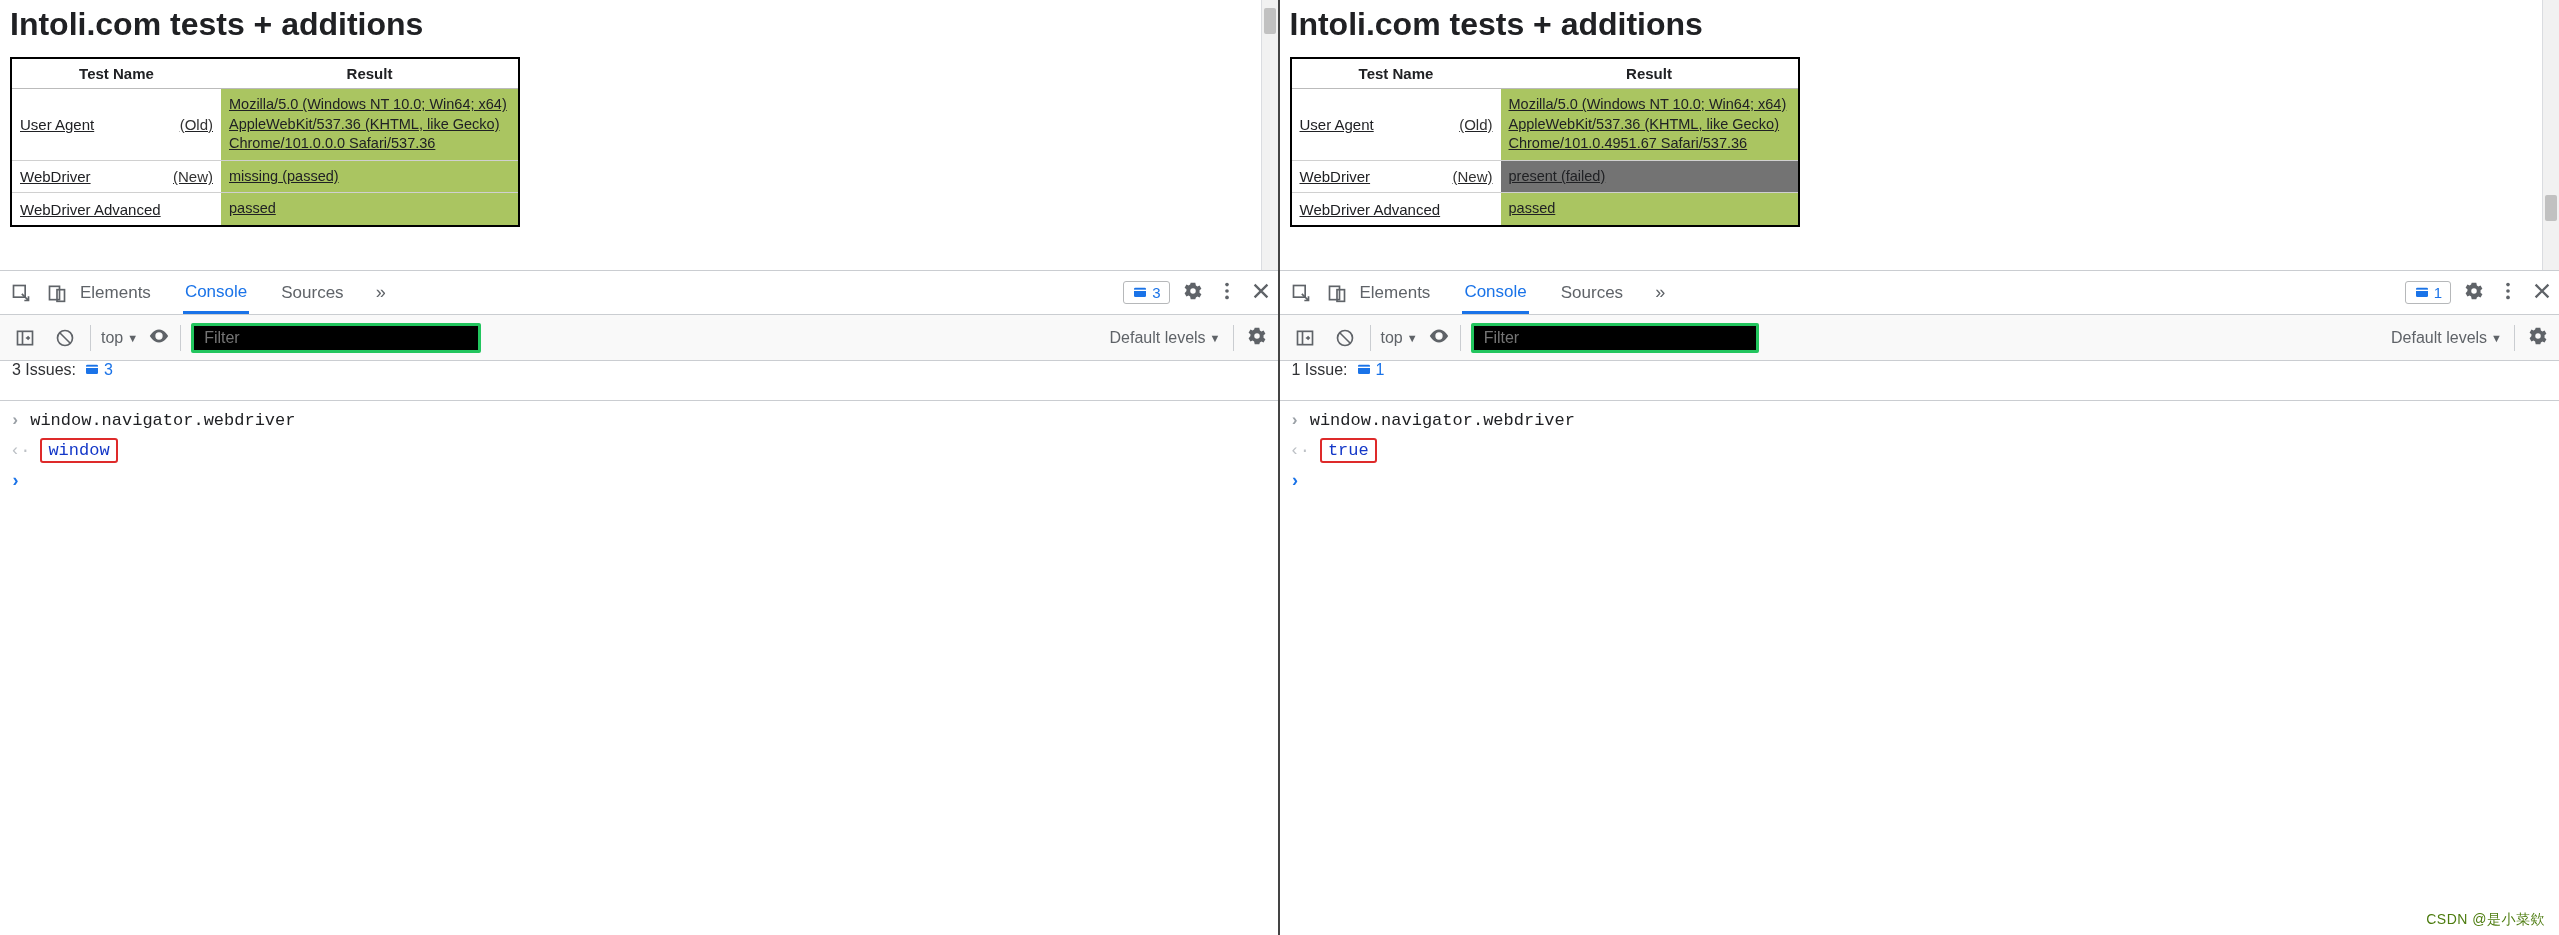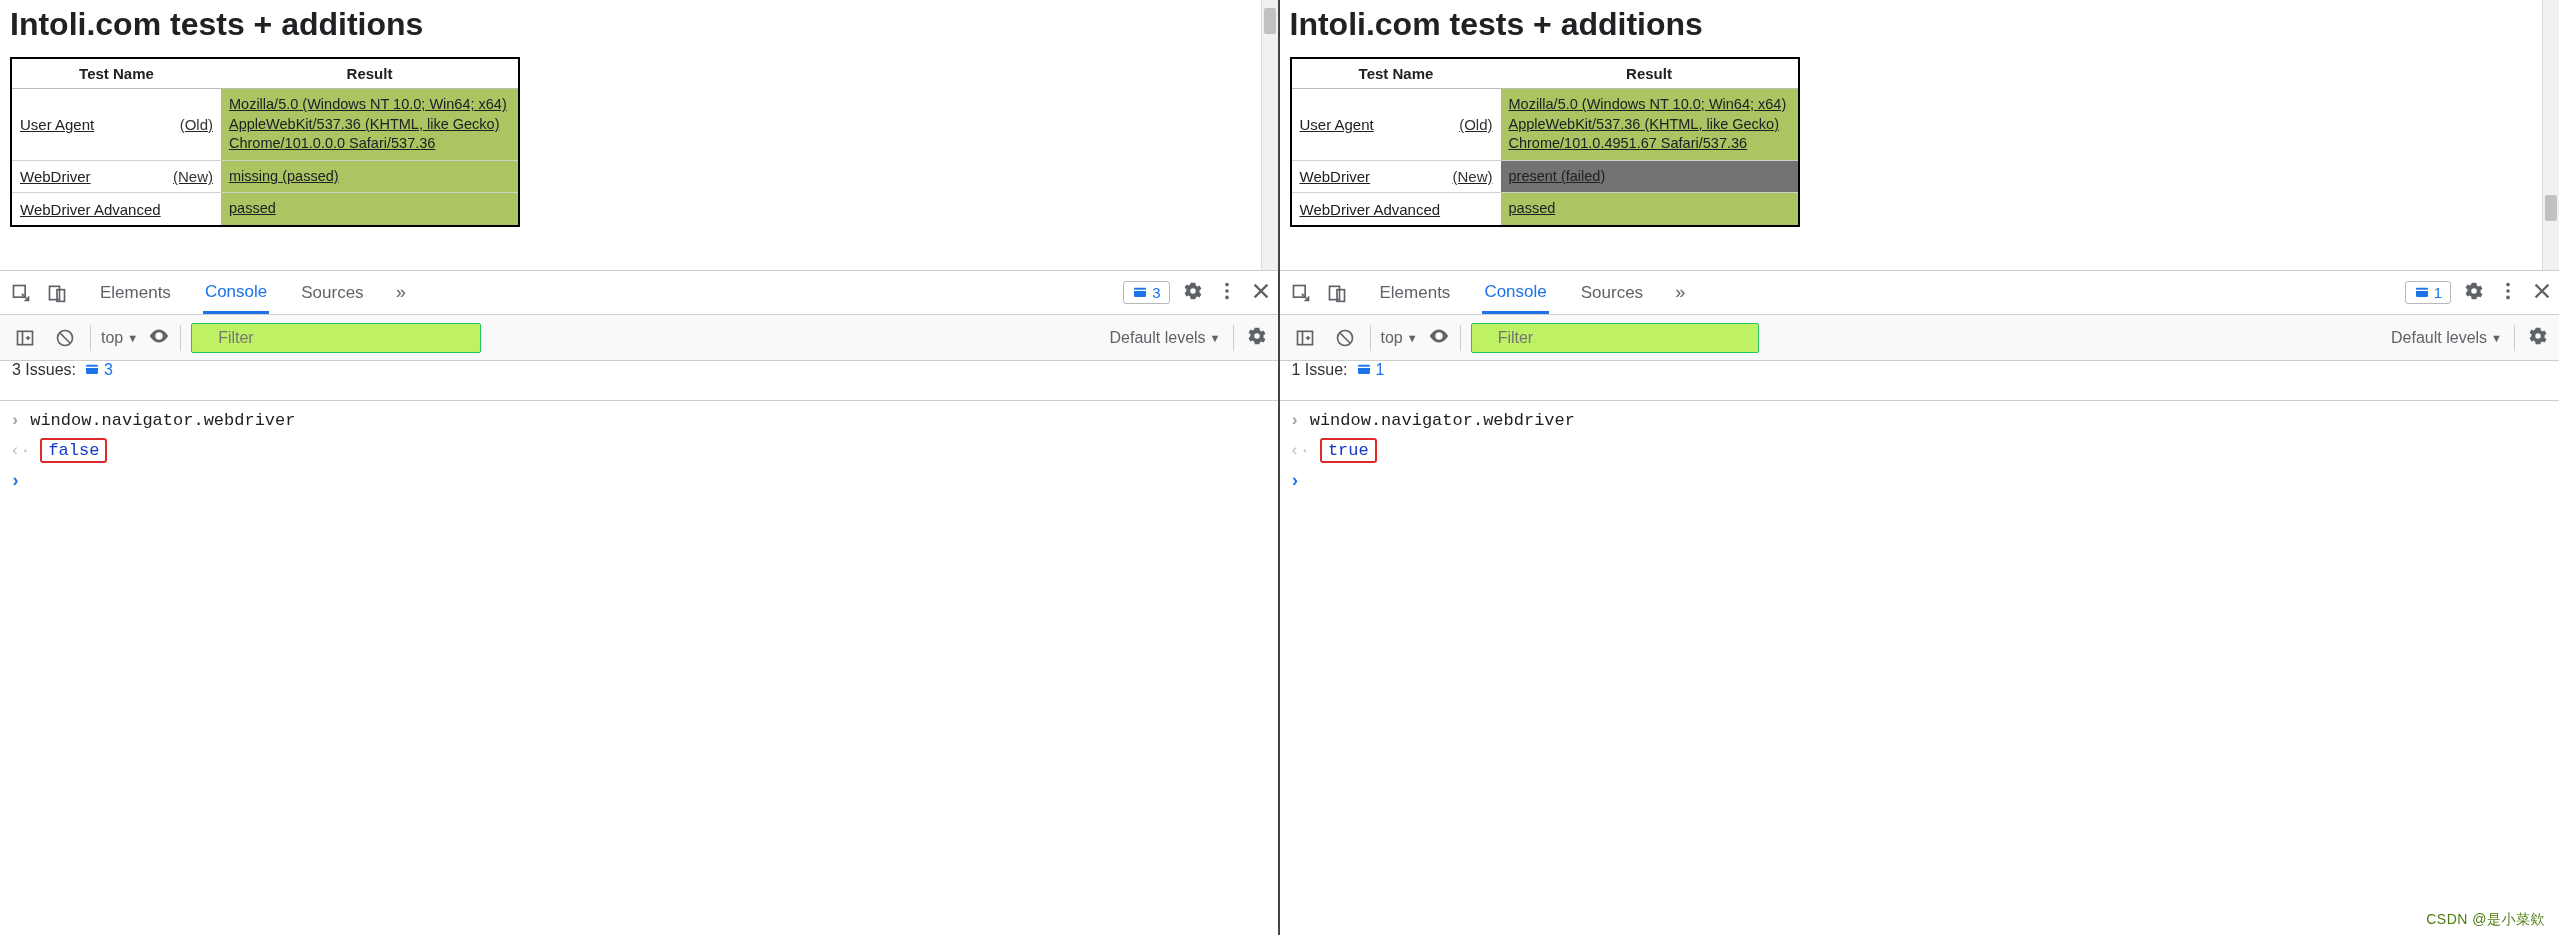--- a/index.html
+++ b/index.html
@@ -96,21 +96,21 @@
     padding: 0 6px;
     gap: 6px;
   }
   .tool-icon {
     width: 30px; height: 30px;
     display: flex; align-items: center; justify-content: center;
     color: #5f6368;
     border-radius: 2px;
   }
   .tool-icon svg { width: 20px; height: 20px; }
-  .tabs-group { display: flex; align-items: center; margin-left: 20px; gap: 30px; }
+  .tabs-group { display: flex; align-items: center; gap: 30px; }
   .tab {
     font-size: 17px;
     color: #5f6368;
     padding: 10px 2px 9px 2px;
     cursor: pointer;
   }
   .tab.active {
     color: #1a73e8;
     border-bottom: 3px solid #1a73e8;
     font-weight: 500;
@@ -139,24 +139,24 @@
     background: #f9f9f9;
   }
   .filterbar .divider { width: 1px; height: 26px; background: #cacdd1; }
   .ctx-select {
     display: flex; align-items: center; gap: 4px;
     font-size: 16px; color: #5f6368;
   }
   .eye svg { width: 22px; height: 22px; color: #5f6368;}
   .filter-input {
     height: 30px;
-    border: 1px solid #22c55e;
+    border: 3px solid #22c55e;
     border-radius: 2px;
-    background: #bef264;
-    padding: 0 26px;
+    background: #000000;
+    padding: 0 10px;
     font-size: 16px;
     color: #5f6368;
     outline: none;
   }
   .default-levels {
     font-size: 16px; color: #5f6368;
     display: flex; align-items: center; gap: 4px;
   }
   .filterbar .right-group { margin-left: auto; display: flex; align-items: center; gap: 12px;}
   .left-filter { width:290px;}
@@ -357,21 +357,21 @@
         </span>
       </div>
 
       <div class="console-body">
         <div class="console-line">
           <span class="prompt-in">›</span>
           <span class="console-text">window.navigator.webdriver</span>
         </div>
         <div class="console-line">
           <span class="prompt-out">‹·</span>
-          <span class="result-box">false</span>
+          <span class="result-box">window</span>
         </div>
         <div class="console-line">
           <span class="prompt-new">›</span>
         </div>
       </div>
     </div>
   </div>
 
   <div class="pane">
     <div class="page-area">

